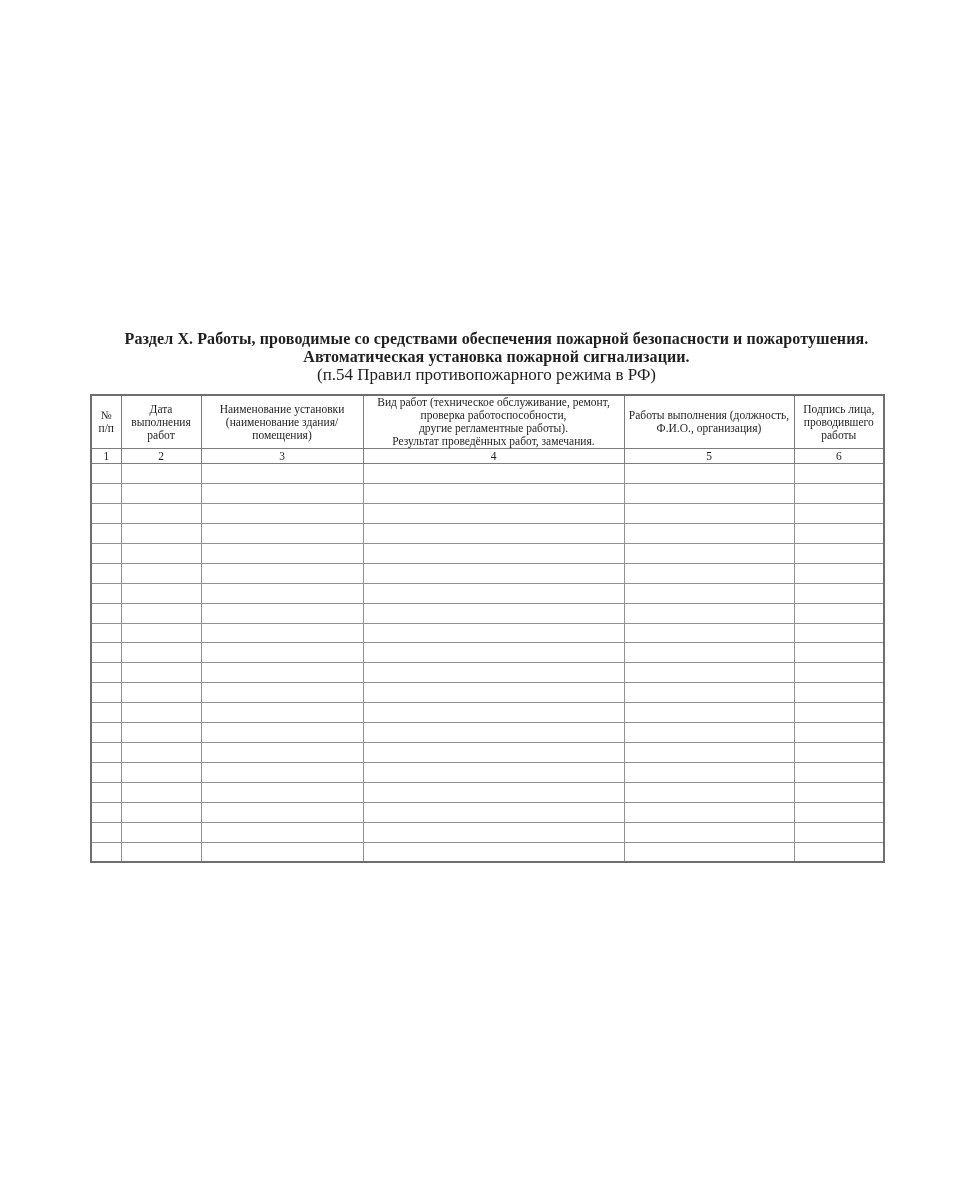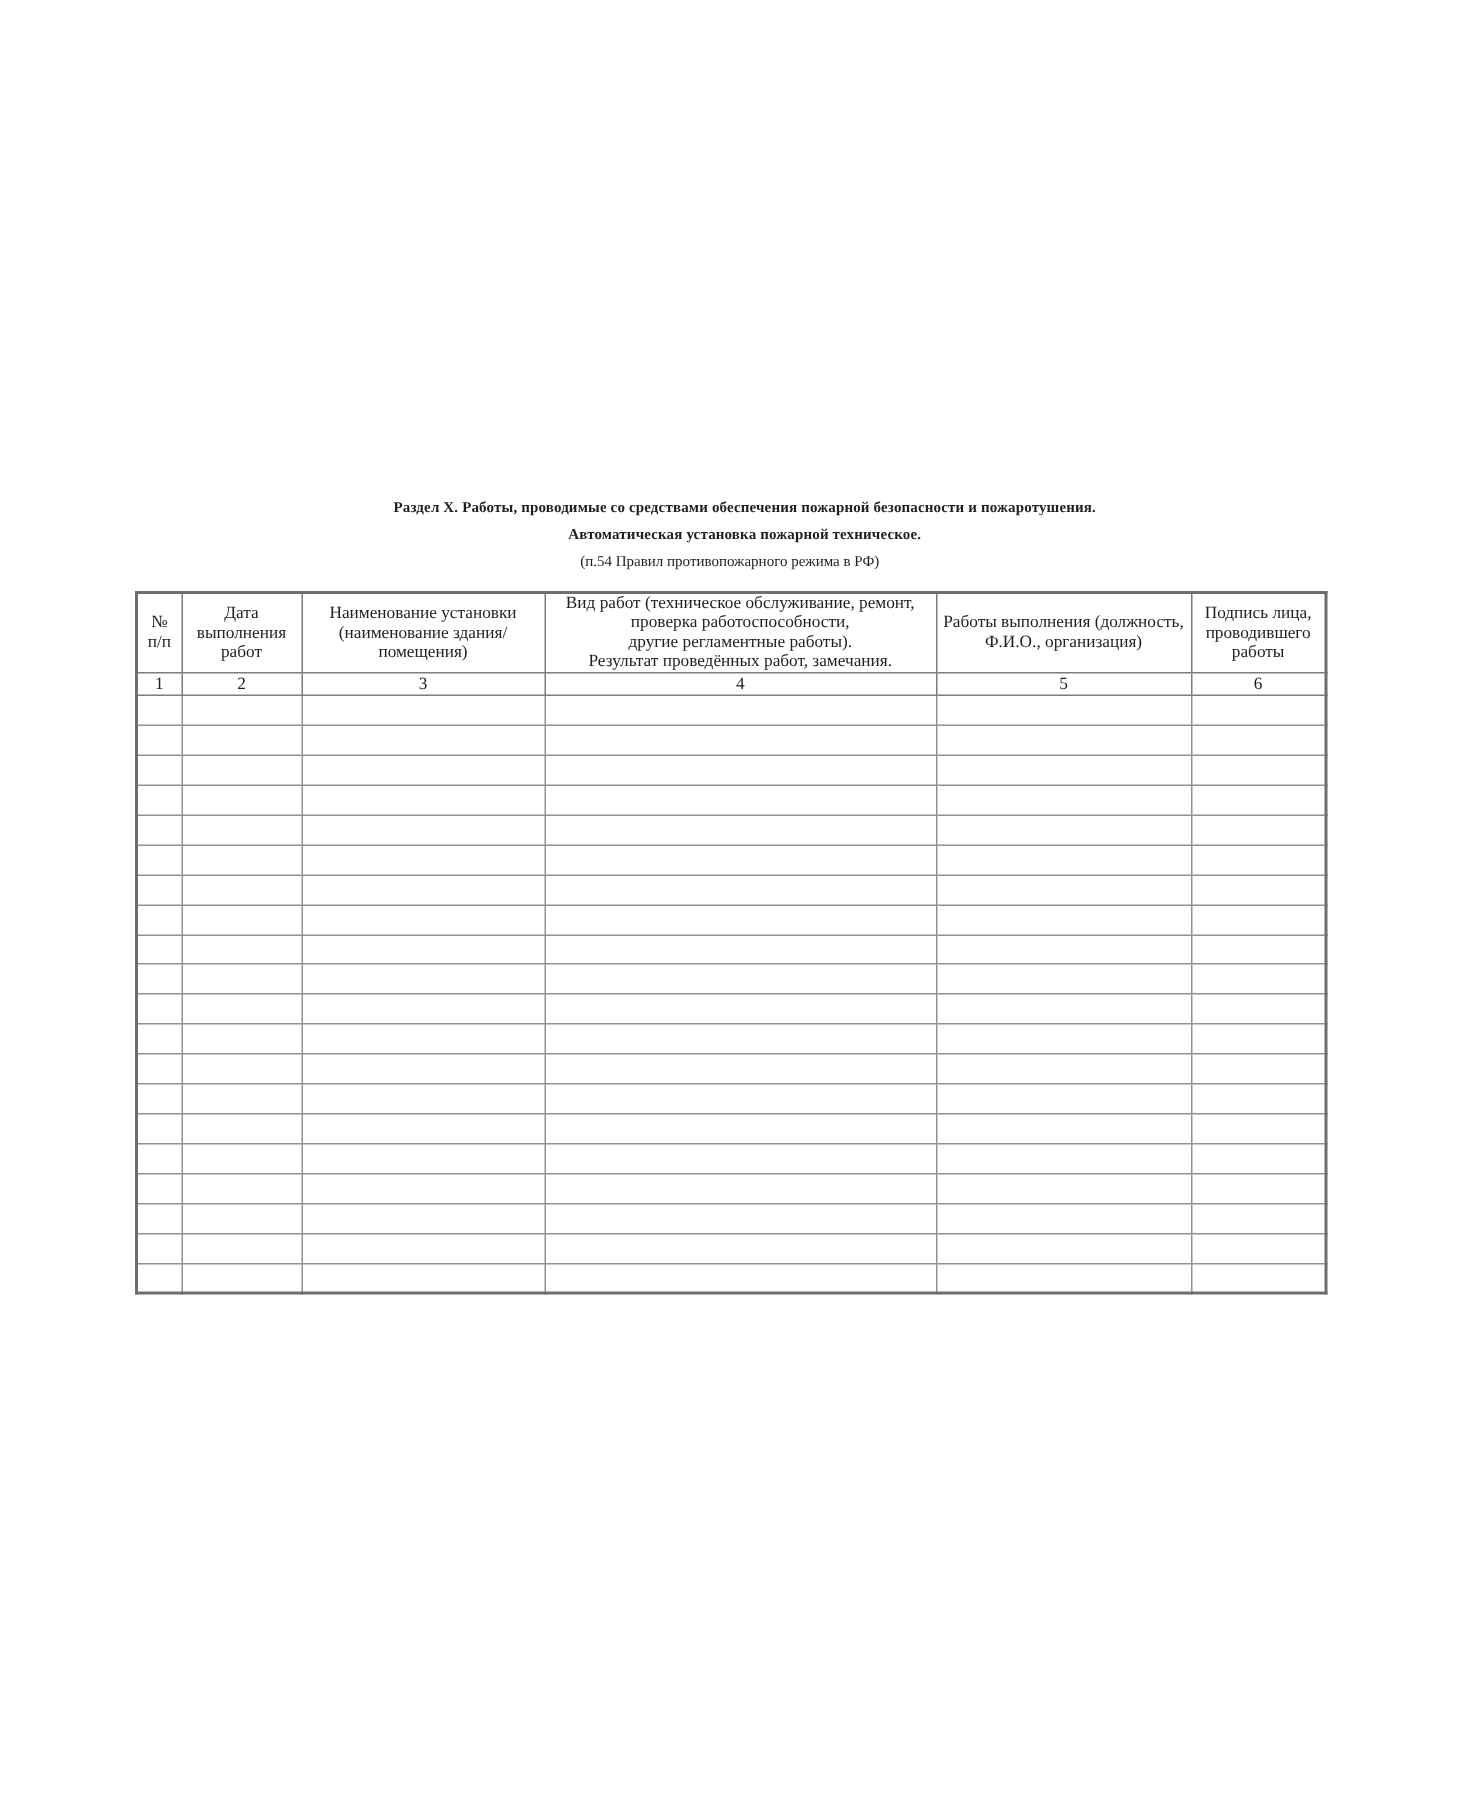--- a/index.html
+++ b/index.html
@@ -22,28 +22,28 @@
 
   .title-block {
     position: absolute;
     top: 330px;
     left: 0;
     width: 973px;
     text-align: center;
   }
   .title-line {
     font-weight: bold;
-    font-size: 10px;
+    font-size: 16px;
     line-height: 18px;
     letter-spacing: 0.1px;
     padding-left: 20px;
   }
   .title-ref {
     font-weight: normal;
-    font-size: 10px;
+    font-size: 17px;
     line-height: 17px;
   }
 
   table.form-table {
     position: absolute;
     top: 394px;
     left: 90px;
     width: 793px;
     border-collapse: collapse;
     table-layout: fixed;
@@ -74,21 +74,21 @@
     border-color: #7d7d7d;
   }
   .form-table tbody tr.blank-row { height: 19.95px; }
   .form-table tbody tr.blank-row td { background: #ffffff; }
 </style>
 </head>
 <body>
 
 <div class="title-block">
   <div class="title-line">Раздел X. Работы, проводимые со средствами обеспечения пожарной безопасности и пожаротушения.</div>
-  <div class="title-line">Автоматическая установка пожарной техническое.</div>
+  <div class="title-line">Автоматическая установка пожарной сигнализации.</div>
   <div class="title-ref">(п.54 Правил противопожарного режима в РФ)</div>
 </div>
 
 <table class="form-table">
   <colgroup>
     <col style="width:30px">
     <col style="width:80px">
     <col style="width:162px">
     <col style="width:261px">
     <col style="width:170px">

